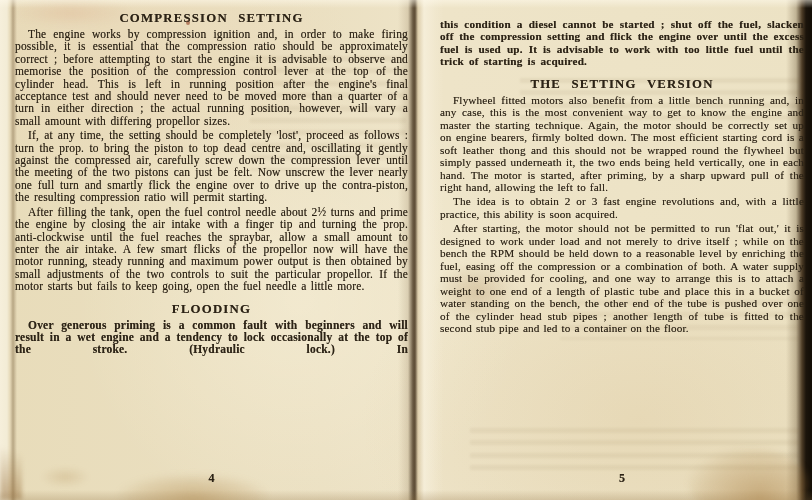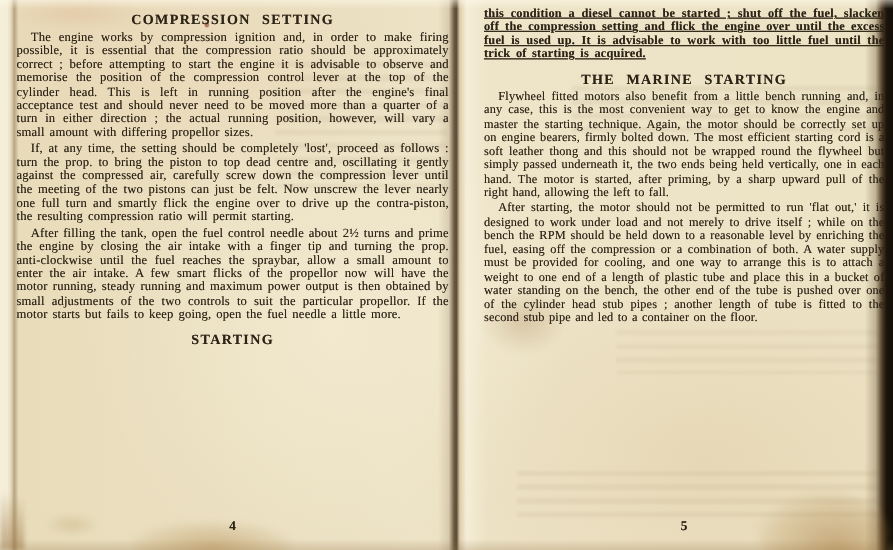--- a/index.html
+++ b/index.html
@@ -80,21 +80,21 @@
   .col-right{left:440px;width:364px;font-size:11.2px;line-height:12.45px;letter-spacing:0.15px;word-spacing:1px;}
   h2{
     font-size:12.8px;line-height:14px;font-weight:bold;text-align:center;
     letter-spacing:1.2px;word-spacing:6px;margin:9px 0 3px 0;
   }
   .col-left h2:first-child{margin-top:11px;}
   p{margin:0 0 2px 0;text-indent:13px;}
   p.bold{font-weight:bold;letter-spacing:0.2px;word-spacing:2px;}
   p.justify-last{text-align-last:justify;}
   p.no-indent{text-indent:0;}
-  .col-right .continued{margin-top:6px;text-decoration:underline;}
+  .col-right .continued{margin-top:18px;}
   .pagenum{
     position:absolute;bottom:16px;left:0;width:100%;
     text-align:center;font-weight:bold;font-size:12px;
   }
   .col *{text-shadow:0 0 0.5px rgba(44,35,22,0.55);}
 </style>
 </head>
 <body>
 
 <div class="scan" style="--ink: #2c2316;">
@@ -114,25 +114,27 @@
   <div class="stain stain-right-corner"></div>
   <div class="stain stain-right-mid"></div>
   <div class="stain stain-top-left"></div>
   <div class="speck"></div>
 
   <div class="col col-left">
     <h2>COMPRESSION SETTING</h2>
     <p>The engine works by compression ignition and, in order to make firing possible, it is essential that the compression ratio should be approximately correct ; before attempting to start the engine it is advisable to observe and memorise the position of the compression control lever at the top of the cylinder head. This is left in running position after the engine's final acceptance test and should never need to be moved more than a quarter of a turn in either direction ; the actual running position, however, will vary a small amount with differing propellor sizes.</p>
     <p>If, at any time, the setting should be completely 'lost', proceed as follows : turn the prop. to bring the piston to top dead centre and, oscillating it gently against the compressed air, carefully screw down the compression lever until the meeting of the two pistons can just be felt. Now unscrew the lever nearly one full turn and smartly flick the engine over to drive up the contra-piston, the resulting compression ratio will permit starting.</p>
     <p>After filling the tank, open the fuel control needle about 2½ turns and prime the engine by closing the air intake with a finger tip and turning the prop. anti-clockwise until the fuel reaches the spraybar, allow a small amount to enter the air intake. A few smart flicks of the propellor now will have the motor running, steady running and maximum power output is then obtained by small adjustments of the two controls to suit the particular propellor. If the motor starts but fails to keep going, open the fuel needle a little more.</p>
-    <h2>STARTING</h2>
+    <h2>FLOODING</h2>
+    <p class="bold justify-last">Over generous priming is a common fault with beginners and will result in a wet engine and a tendency to lock occasionally at the top of the stroke. (Hydraulic lock.) In</p>
     <div class="pagenum">4</div>
   </div>
 
   <div class="col col-right">
     <p class="bold no-indent continued">this condition a diesel cannot be started ; shut off the fuel, slacken off the compression setting and flick the engine over until the excess fuel is used up. It is advisable to work with too little fuel until the trick of starting is acquired.</p>
-    <h2>THE MARINE STARTING</h2>
+    <h2>THE SETTING VERSION</h2>
     <p>Flywheel fitted motors also benefit from a little bench running and, in any case, this is the most convenient way to get to know the engine and master the starting technique. Again, the motor should be correctly set up on engine bearers, firmly bolted down. The most efficient starting cord is a soft leather thong and this should not be wrapped round the flywheel but simply passed underneath it, the two ends being held vertically, one in each hand. The motor is started, after priming, by a sharp upward pull of the right hand, allowing the left to fall.</p>
+    <p>The idea is to obtain 2 or 3 fast engine revolutions and, with a little practice, this ability is soon acquired.</p>
     <p>After starting, the motor should not be permitted to run 'flat out,' it is designed to work under load and not merely to drive itself ; while on the bench the RPM should be held down to a reasonable level by enriching the fuel, easing off the compression or a combination of both. A water supply must be provided for cooling, and one way to arrange this is to attach a weight to one end of a length of plastic tube and place this in a bucket of water standing on the bench, the other end of the tube is pushed over one of the cylinder head stub pipes ; another length of tube is fitted to the second stub pipe and led to a container on the floor.</p>
     <div class="pagenum">5</div>
   </div>
 
 </div>
 
 </body></html>

